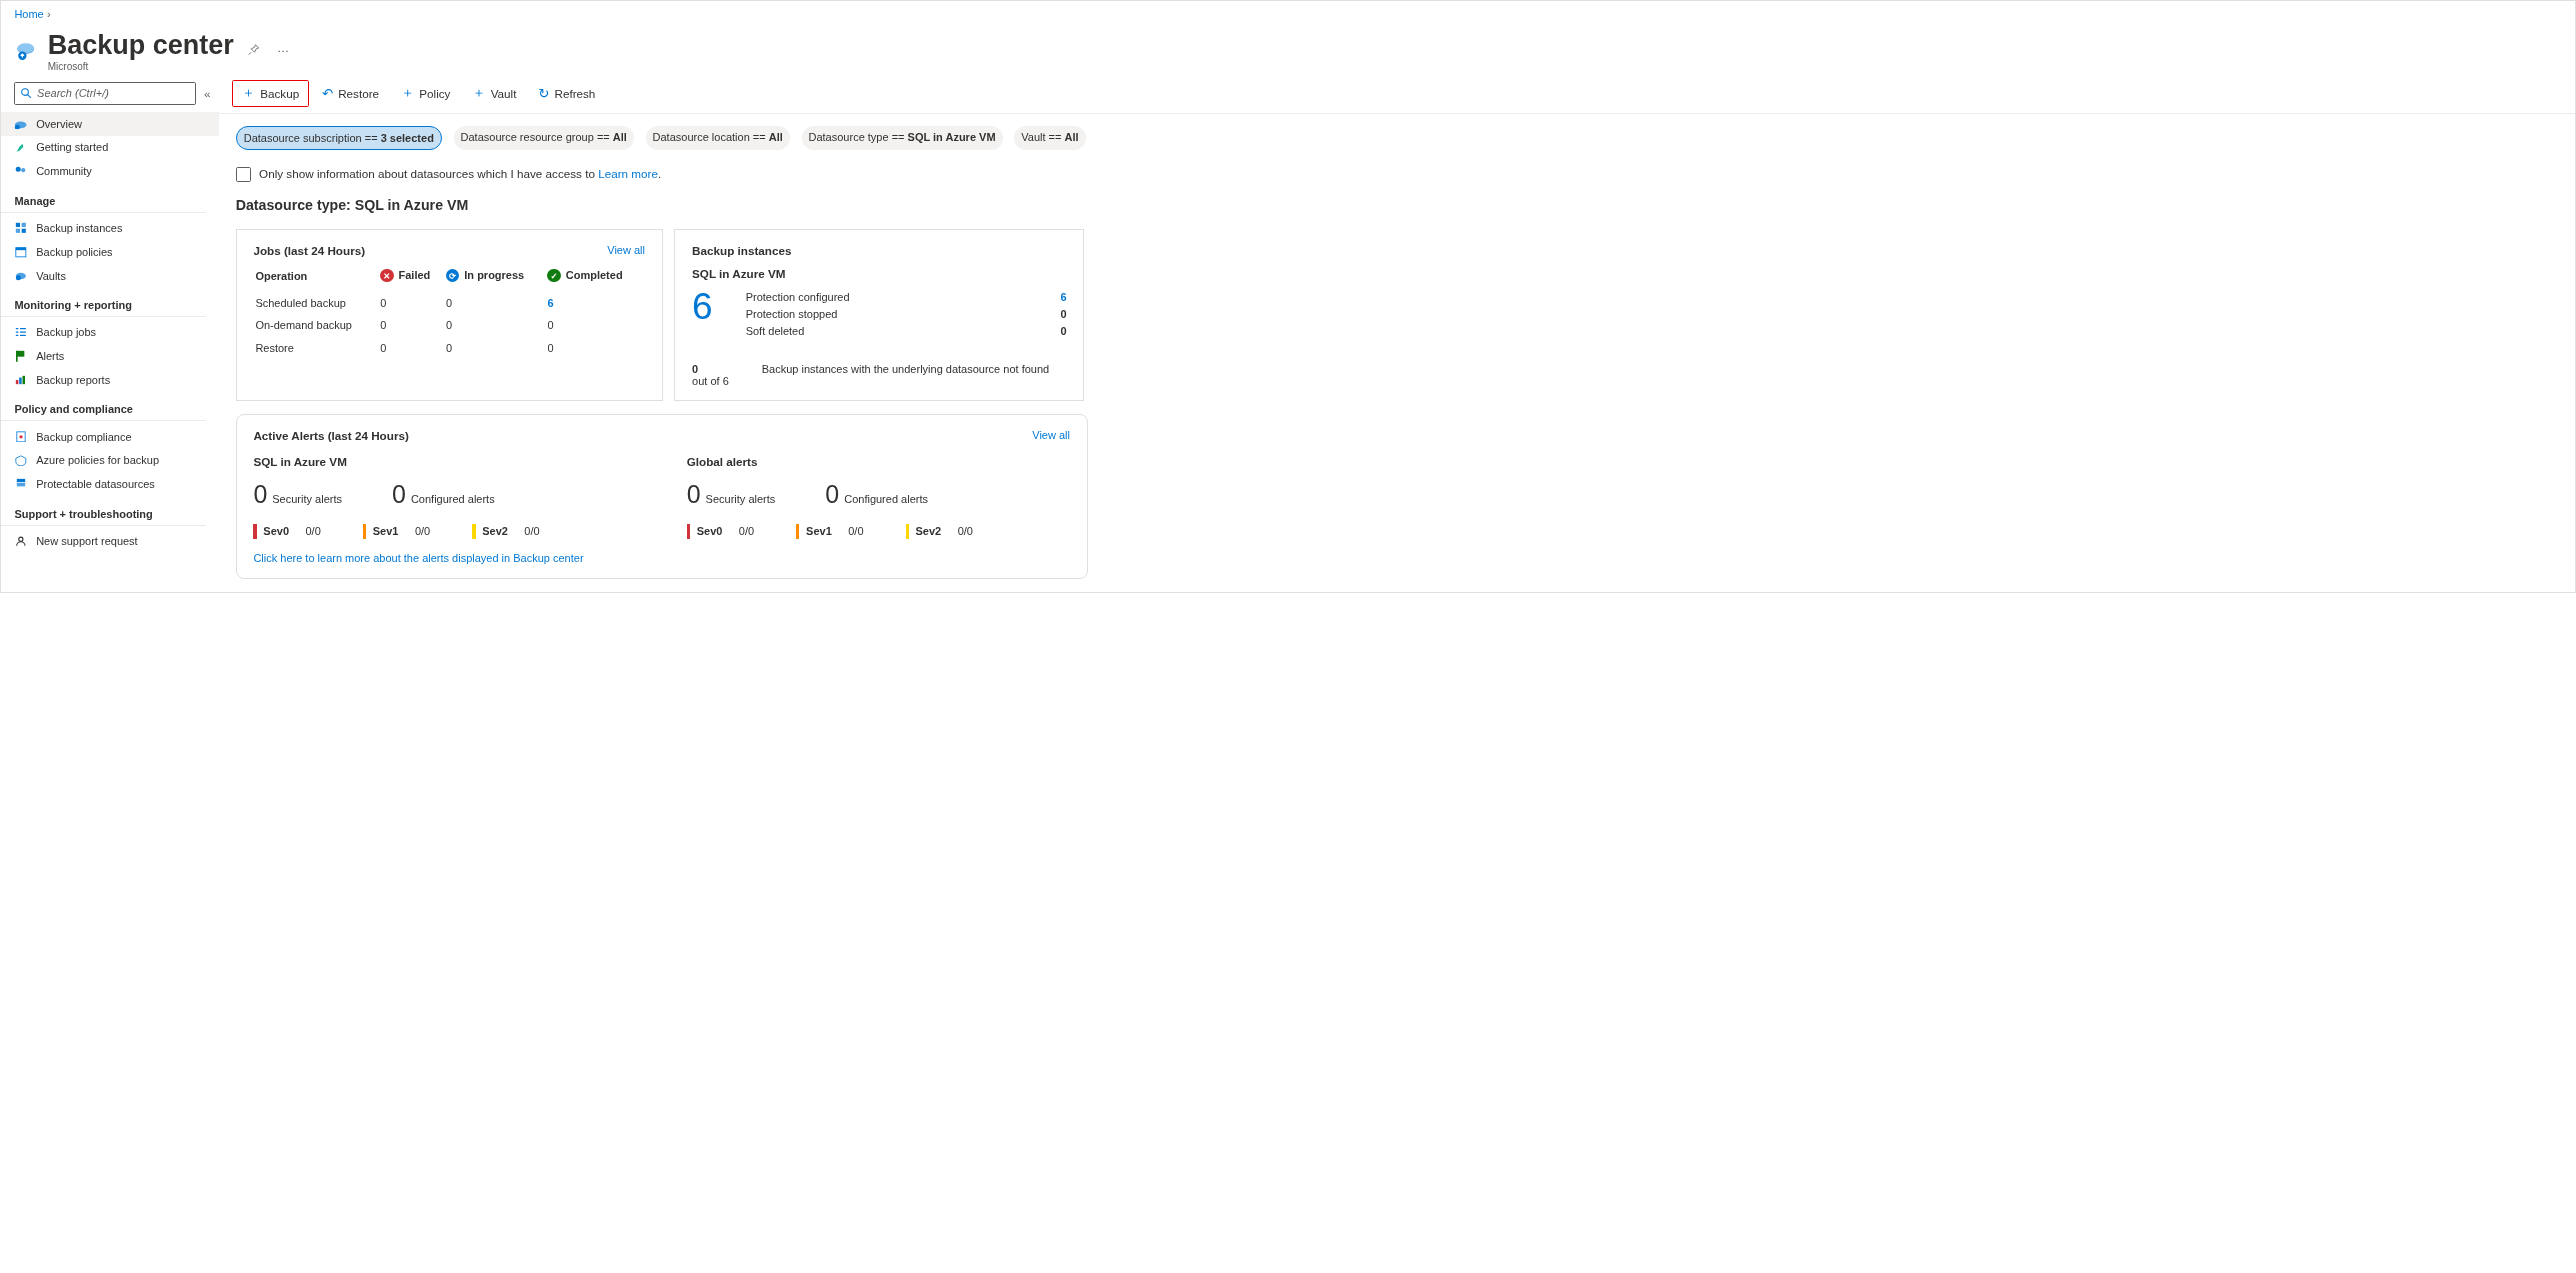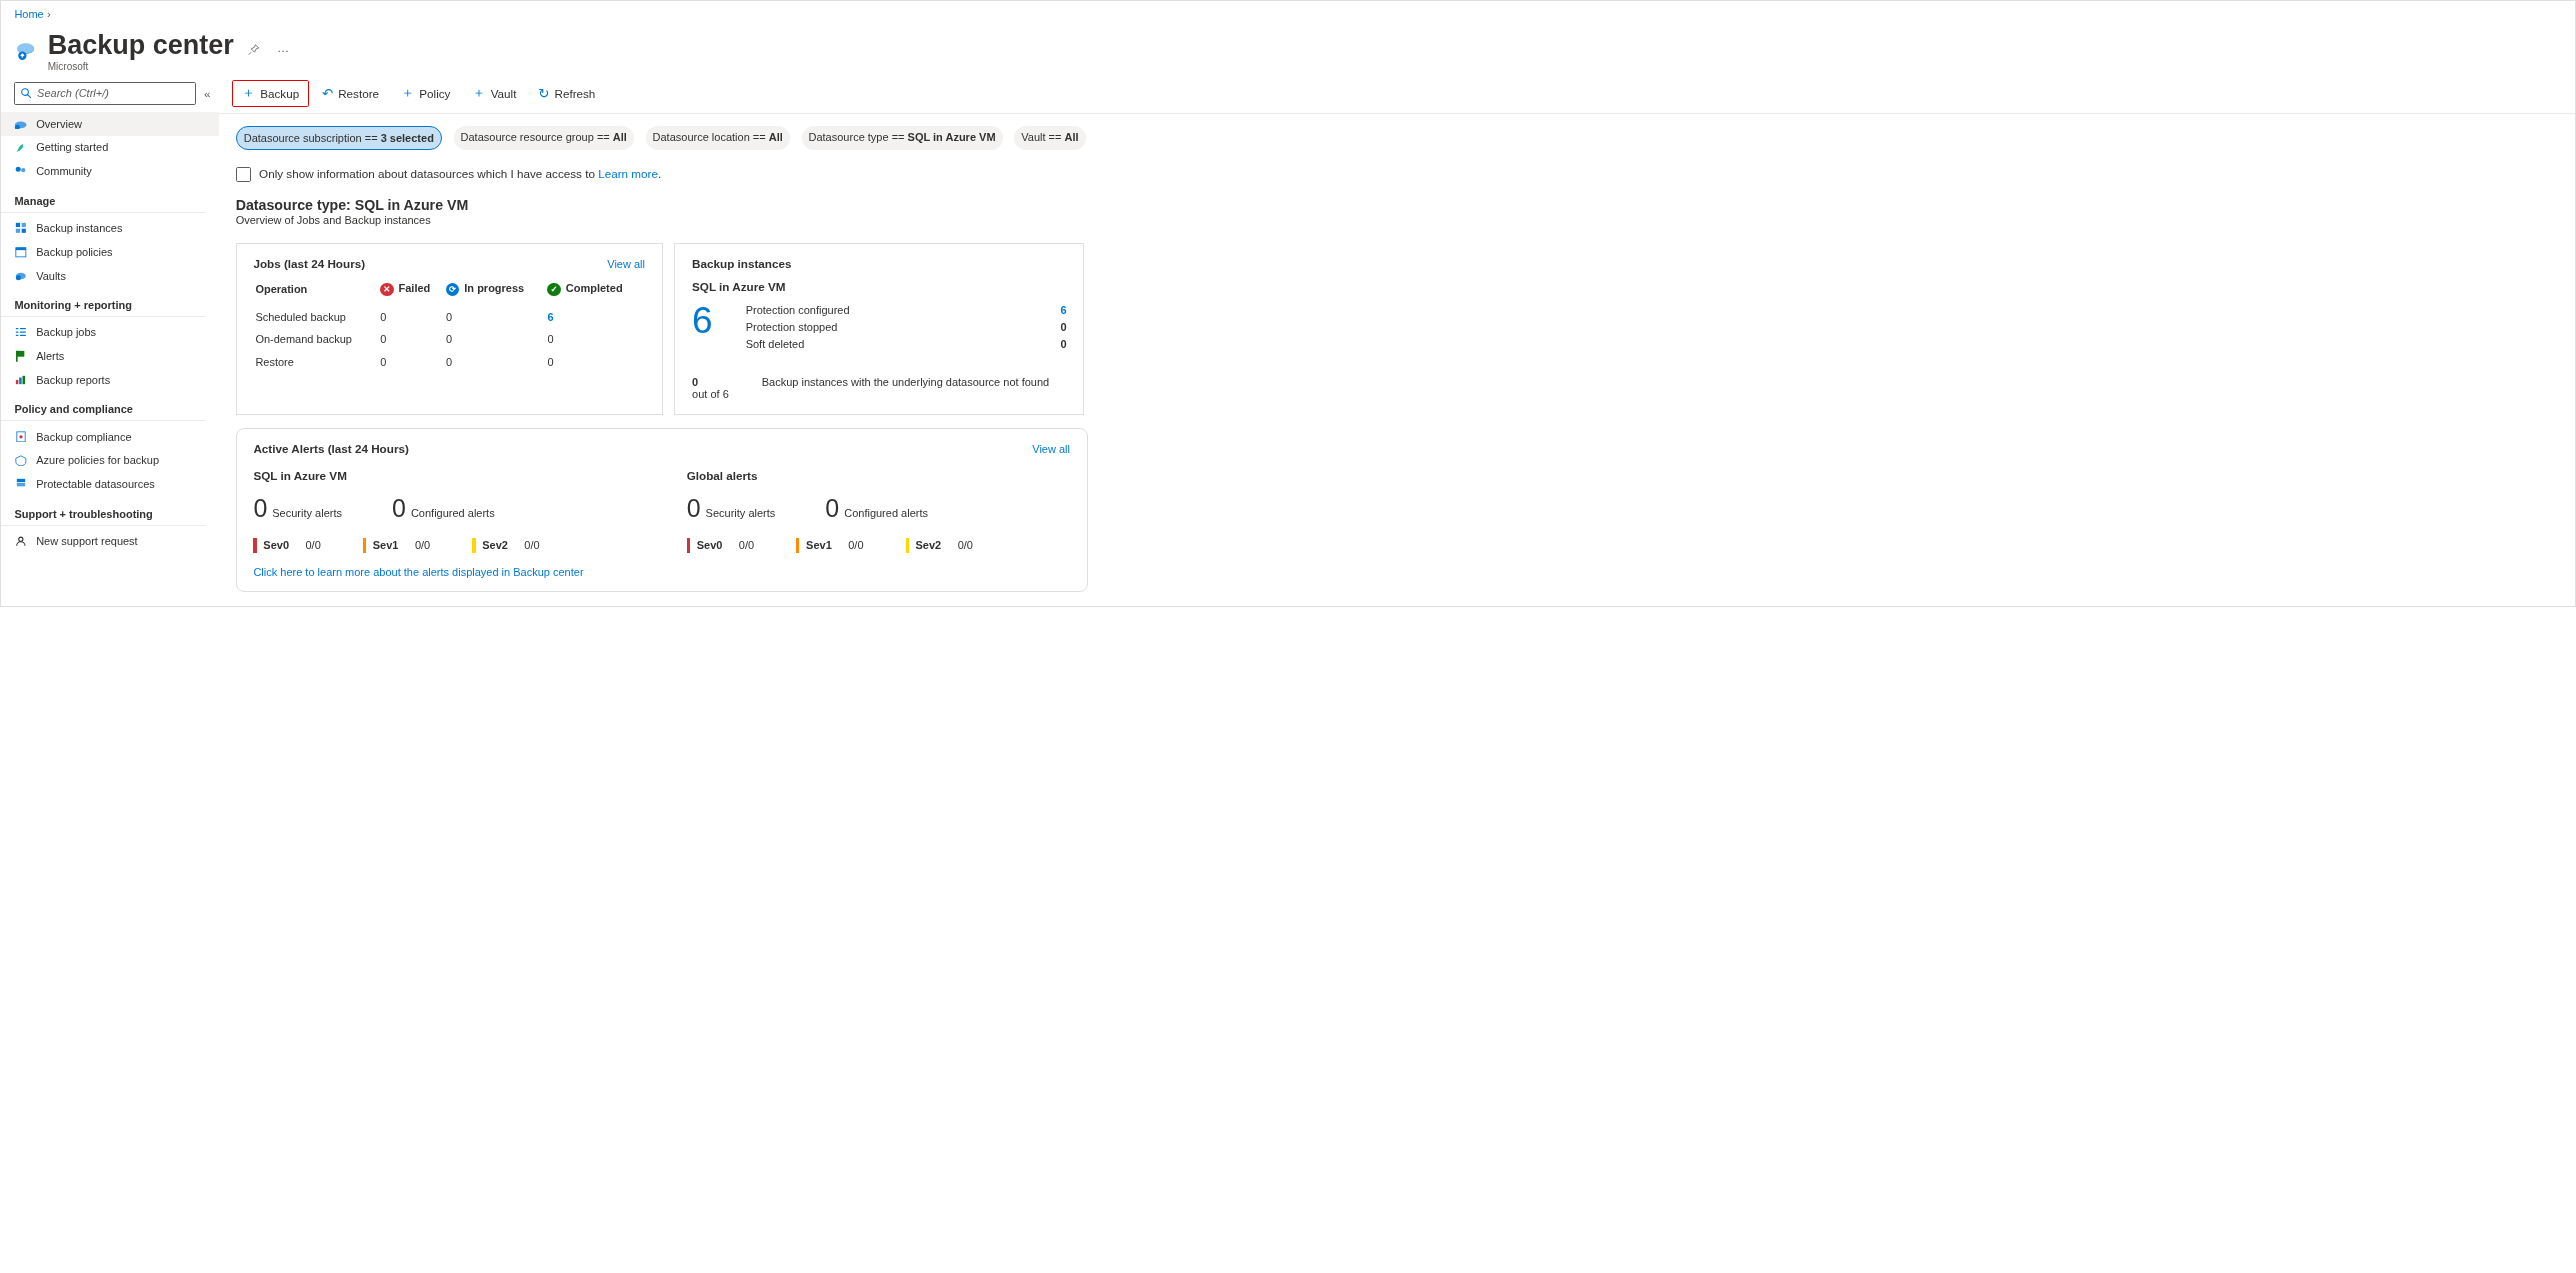--- a/index.html
+++ b/index.html
@@ -280,21 +280,20 @@
       <div class="pill"><span>Vault == </span><strong>All</strong></div>
     </div>
 
     <div class="info-row">
       <div class="checkbox"></div>
       <div><span>Only show information about datasources which I have access to </span><a>Learn more</a><span>.</span></div>
     </div>
 
     <div class="dsheading">
       <h2>Datasource type: SQL in Azure VM</h2>
-      <div class="ovsub">Overview of Jobs and Backup instances</div>
     </div>
 
     <div class="cards-row">
       <div class="card jobs">
         <div class="card-head">
           <span class="card-title">Jobs (last 24 Hours)</span>
           <a class="viewall">View all</a>
         </div>
         <table class="jobs-table">
           <tbody>

